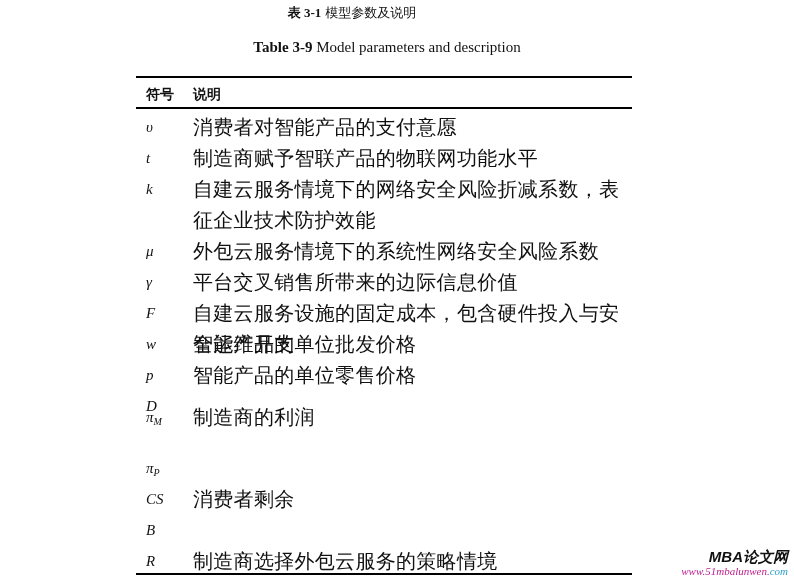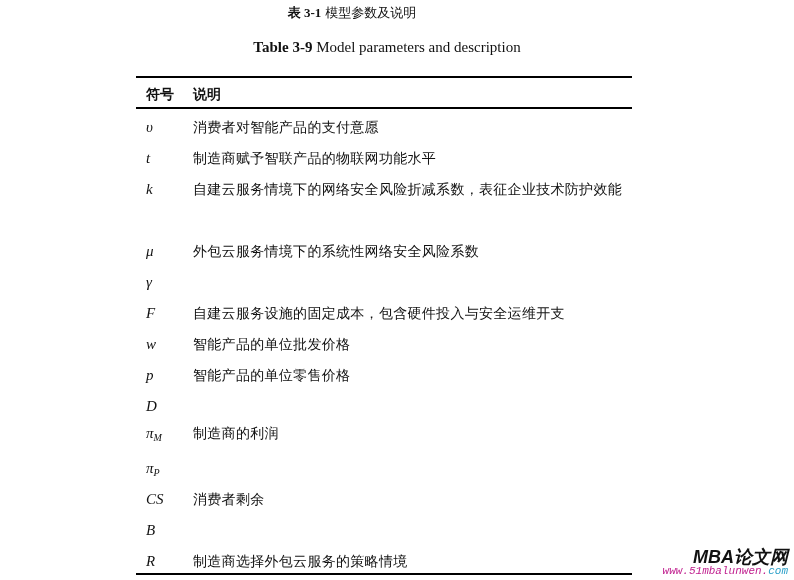--- a/index.html
+++ b/index.html
@@ -24,30 +24,30 @@
     .hdr { position: absolute; top: 85px; font-size: 14px; font-weight: bold; line-height: 18px; }
     .hdr.sym { left: 146px; }
     .hdr.desc { left: 193px; text-align: center; }
     .row { position: absolute; left: 0; width: 794px; height: 31px; }
     .sym-cell {
       position: absolute; left: 146px; top: 0; font-family: "Liberation Serif", serif;
       font-style: italic; font-size: 15px; line-height: 18px;
     }
     .sym-cell sub { font-size: 10px; vertical-align: -3px; }
     .desc-cell {
-      position: absolute; left: 193px; top: 0; width: 440px; font-size: 14px;
+      position: absolute; left: 193px; top: 0; width: 440px; font-size: 20px;
       line-height: 31px; margin-top: -6px; letter-spacing: 0.3px;
     }
     .watermark { position: absolute; right: 6px; top: 549px; text-align: right; }
     .wm-title {
       font-family: "Liberation Sans", sans-serif; font-style: italic; font-weight: bold;
-      font-size: 18px; color: #111; line-height: 16px;
+      font-size: 15px; color: #111; line-height: 16px;
     }
     .wm-url {
-      font-family: Liberation Mono, monospace; font-style: italic; font-size: 11px;
+      font-family: Liberation Serif, serif; font-style: italic; font-size: 11px;
       line-height: 13px; color: #c0208f;
     }
     .wm-url .tail { color: #2a9fc8; }
   </style>
 </head>
 <body>
 
 <div class="title-cn">
   <span class="lbl">表 3-1</span>
   <span>模型参数及说明</span>
@@ -74,37 +74,38 @@
     <div class="row" style="top: 180px; height: 62px;">
       <div class="sym-cell"><span>k</span></div>
       <div class="desc-cell">自建云服务情境下的网络安全风险折减系数，表征企业技术防护效能</div>
     </div>
     <div class="row" style="top: 242px;">
       <div class="sym-cell"><span>μ</span></div>
       <div class="desc-cell">外包云服务情境下的系统性网络安全风险系数</div>
     </div>
     <div class="row" style="top: 273px;">
       <div class="sym-cell"><span>γ</span></div>
+      <div class="desc-cell">平台交叉销售所带来的边际信息价值</div>
     </div>
     <div class="row" style="top: 304px;">
       <div class="sym-cell"><span>F</span></div>
       <div class="desc-cell">自建云服务设施的固定成本，包含硬件投入与安全运维开支</div>
     </div>
     <div class="row" style="top: 335px;">
       <div class="sym-cell"><span>w</span></div>
       <div class="desc-cell">智能产品的单位批发价格</div>
     </div>
     <div class="row" style="top: 366px;">
       <div class="sym-cell"><span>p</span></div>
       <div class="desc-cell">智能产品的单位零售价格</div>
     </div>
     <div class="row" style="top: 397px;">
       <div class="sym-cell"><span>D</span></div>
     </div>
-    <div class="row" style="top: 424px;">
+    <div class="row" style="top: 408px;">
       <div class="sym-cell"><span>π</span><sub>M</sub></div>
       <div class="desc-cell">制造商的利润</div>
     </div>
     <div class="row" style="top: 459px; padding-left: 42px;">
       <div class="sym-cell"><span>π</span><sub>P</sub></div>
     </div>
     <div class="row" style="top: 490px;">
       <div class="sym-cell"><span>CS</span></div>
       <div class="desc-cell">消费者剩余</div>
     </div>

